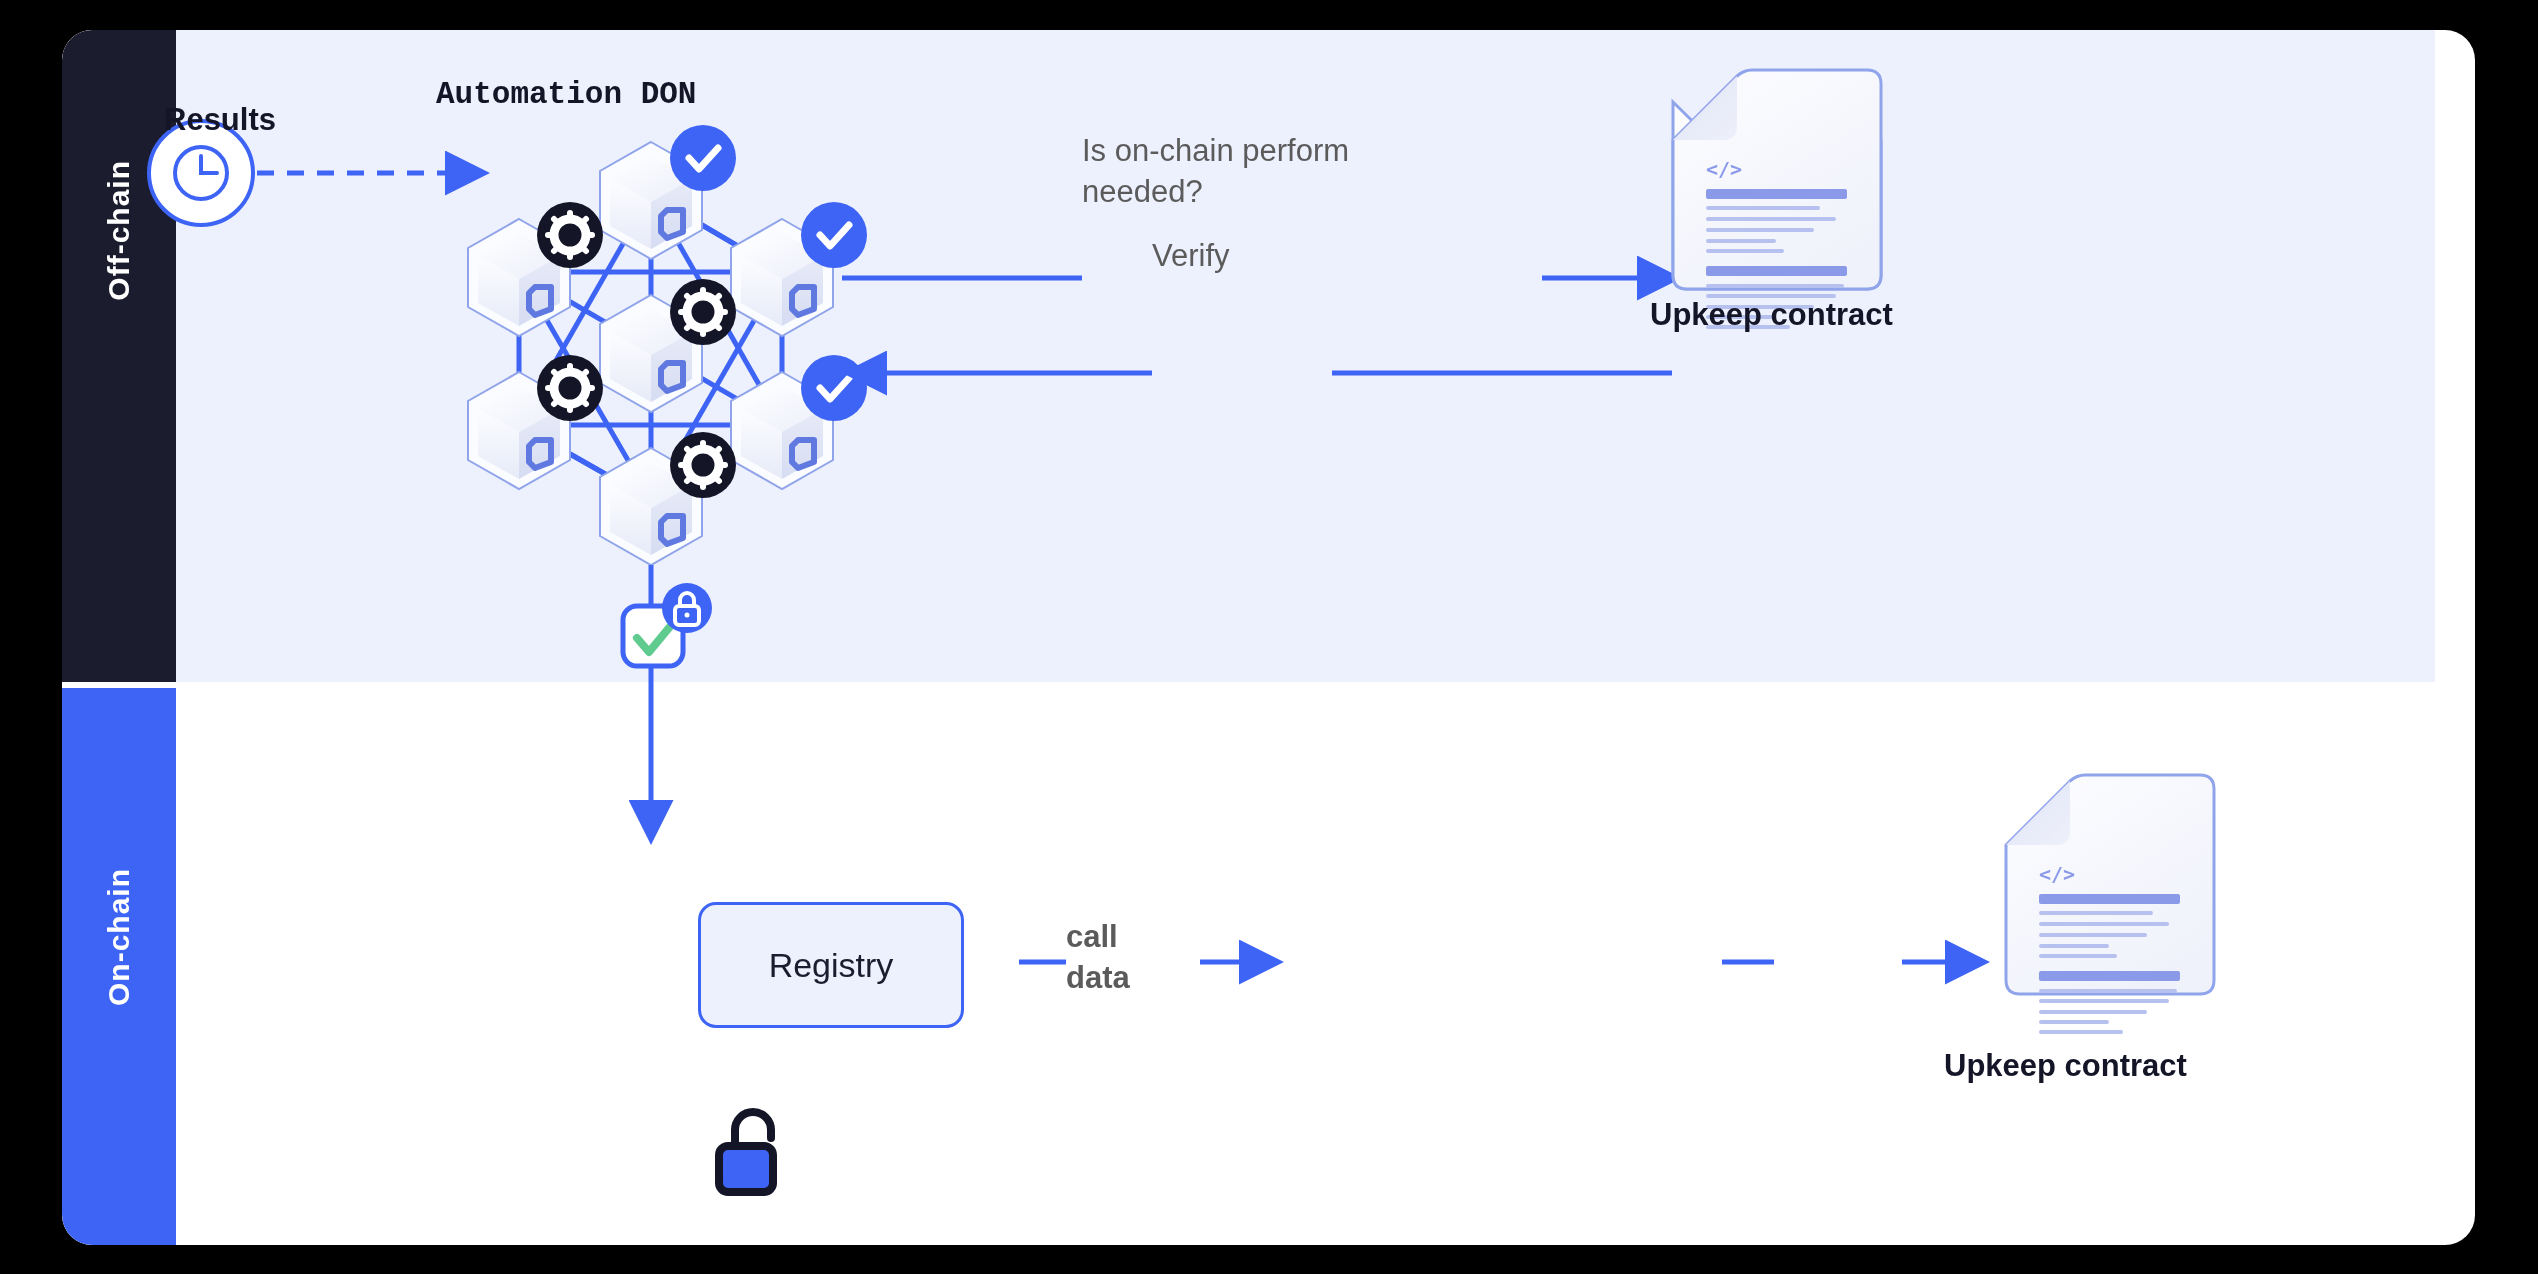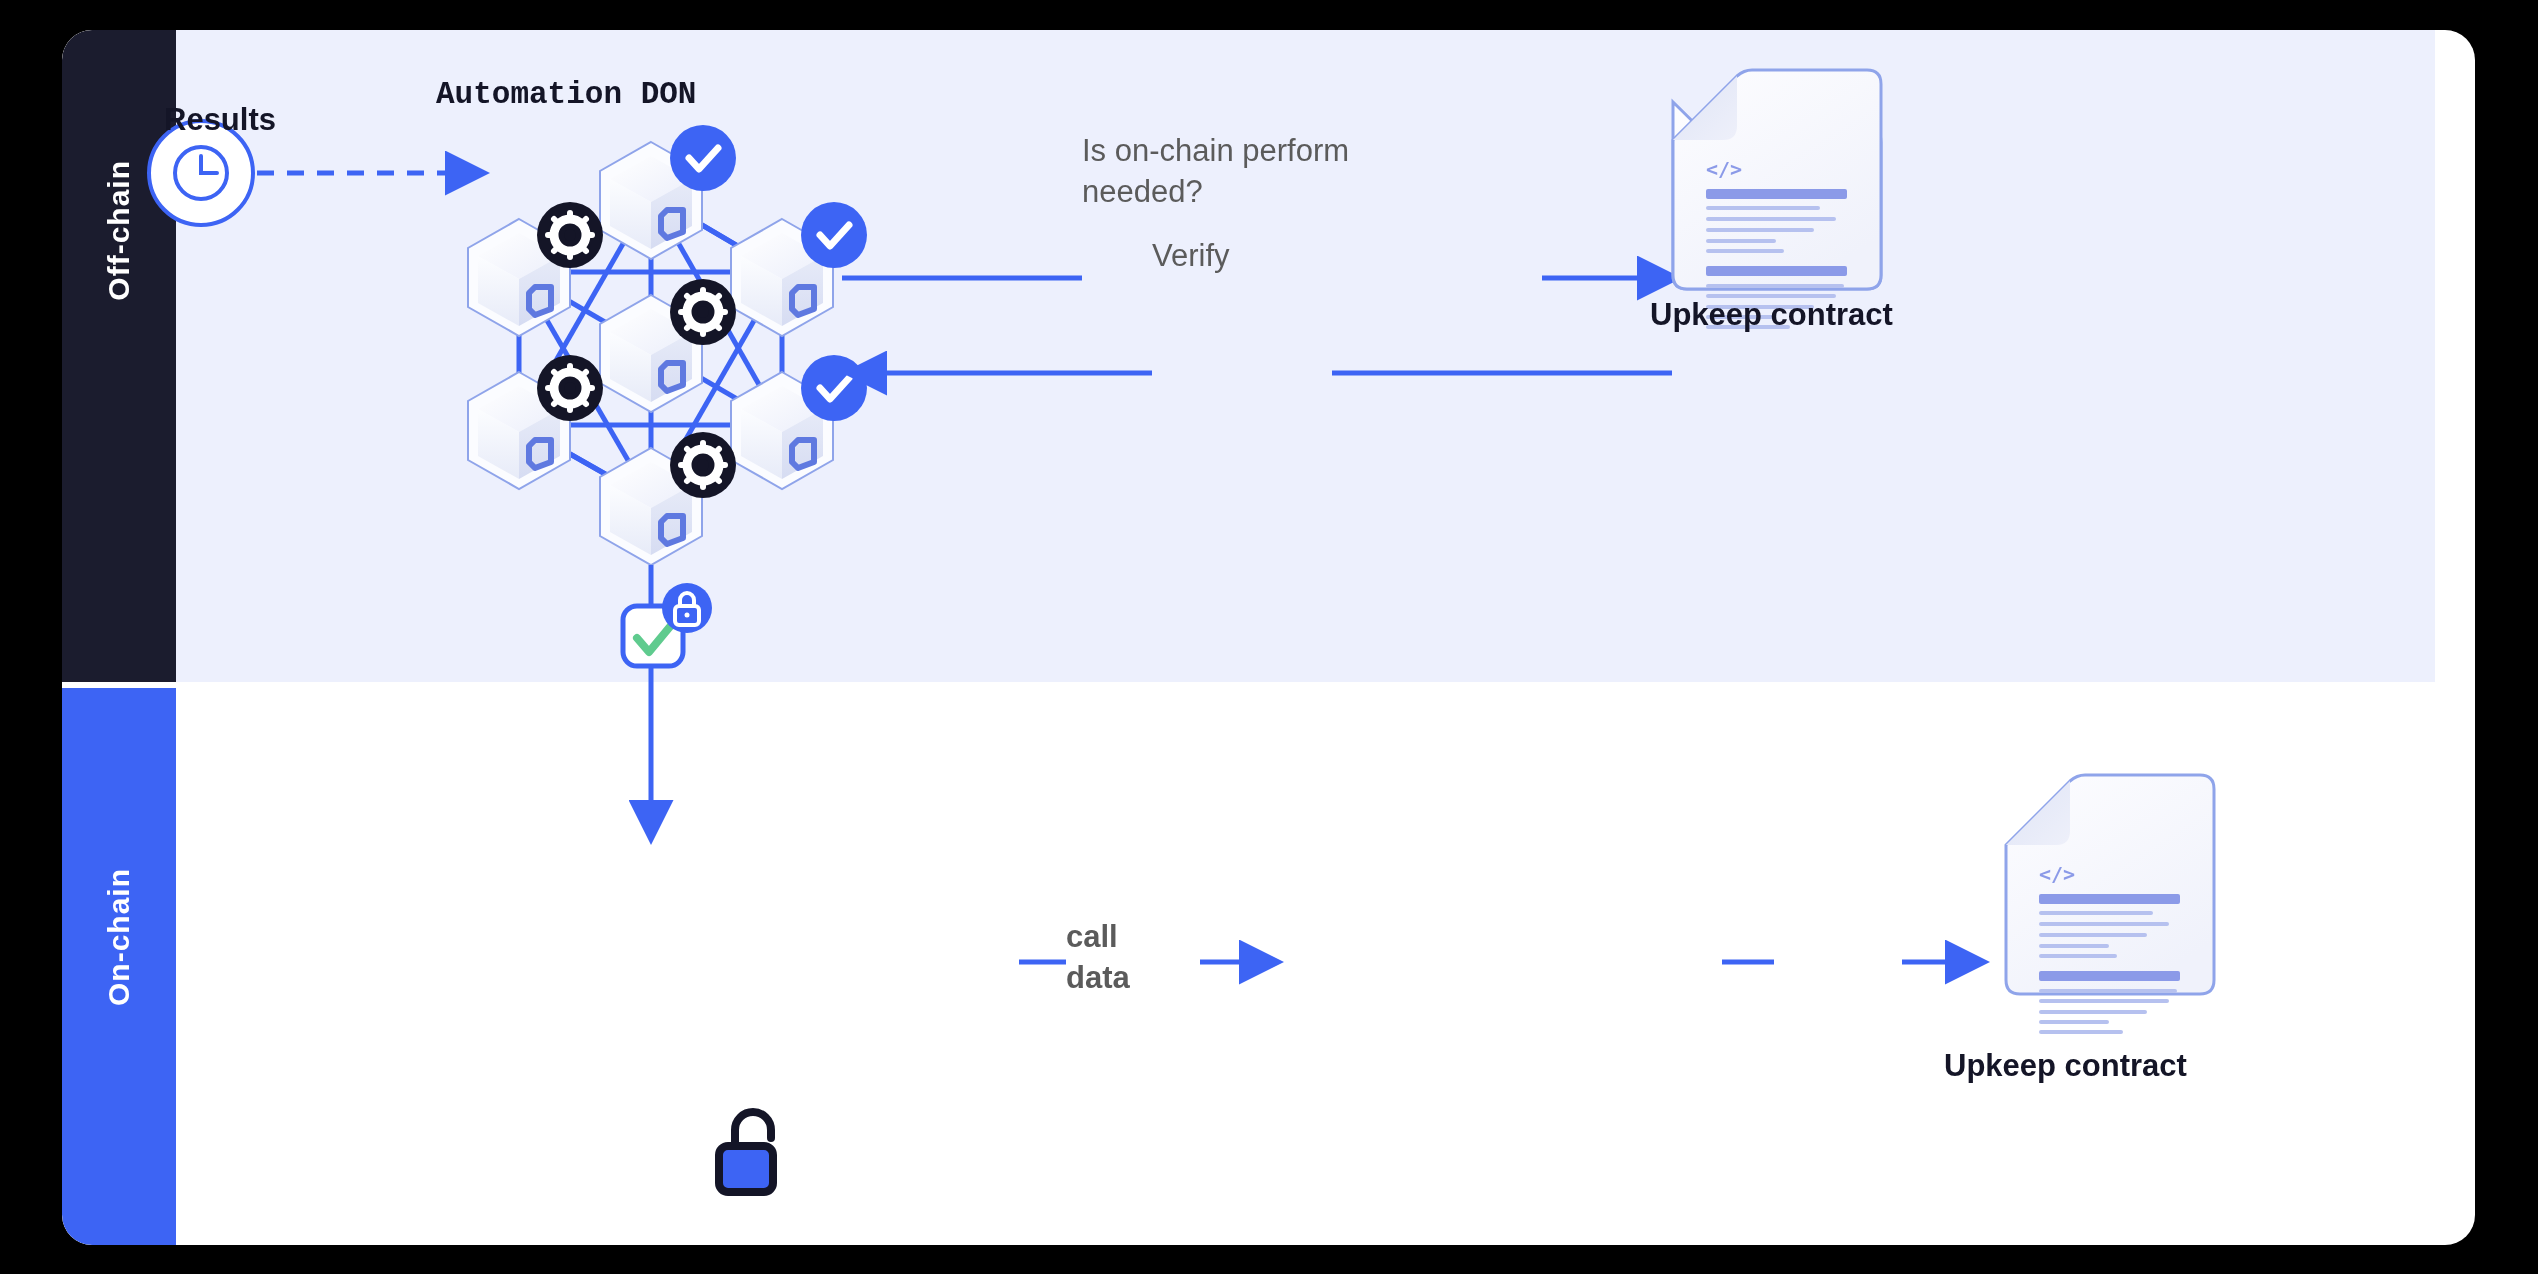--- a/index.html
+++ b/index.html
@@ -312,20 +312,21 @@
     <div class="ttl" style="left:102px;top:72px;">Results</div>
     <div class="ttl" style="left:374px;top:47px;font-family:Liberation Mono, monospace;">Automation DON</div>
 
     <div class="lbl" style="left:1020px;top:100px;width:460px;">Is on-chain perform
 needed?</div>
     <div class="lbl" style="left:1090px;top:205px;width:180px;">Verify</div>
 
     <div class="ttl" style="left:1588px;top:267px;">Upkeep contract</div>
 
 
+    <div class="procbox" style="left:636px;top:872px;width:260px;height:120px;">Registry</div>
     <div class="lbl" style="left:1004px;top:886px;width:135px;font-weight:bold;">call
 data</div>
 
 
     <div class="ttl" style="left:1882px;top:1018px;">Upkeep contract</div>
 
   </div>
 </div>
 
 </body></html>

